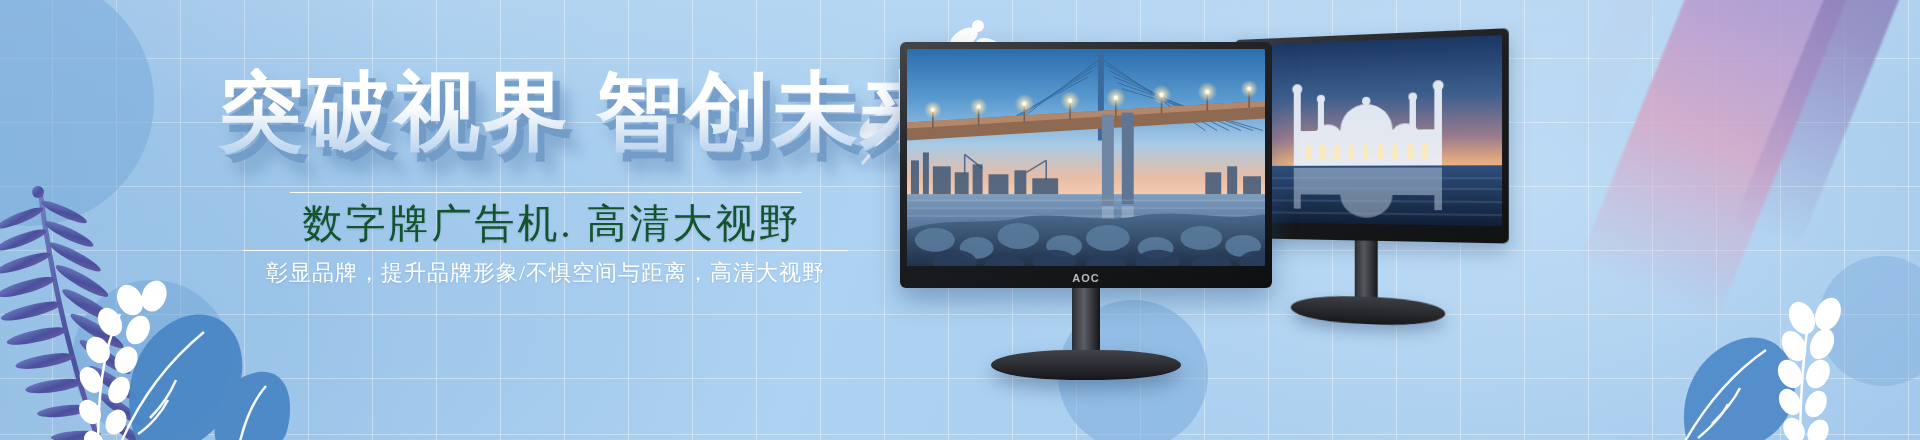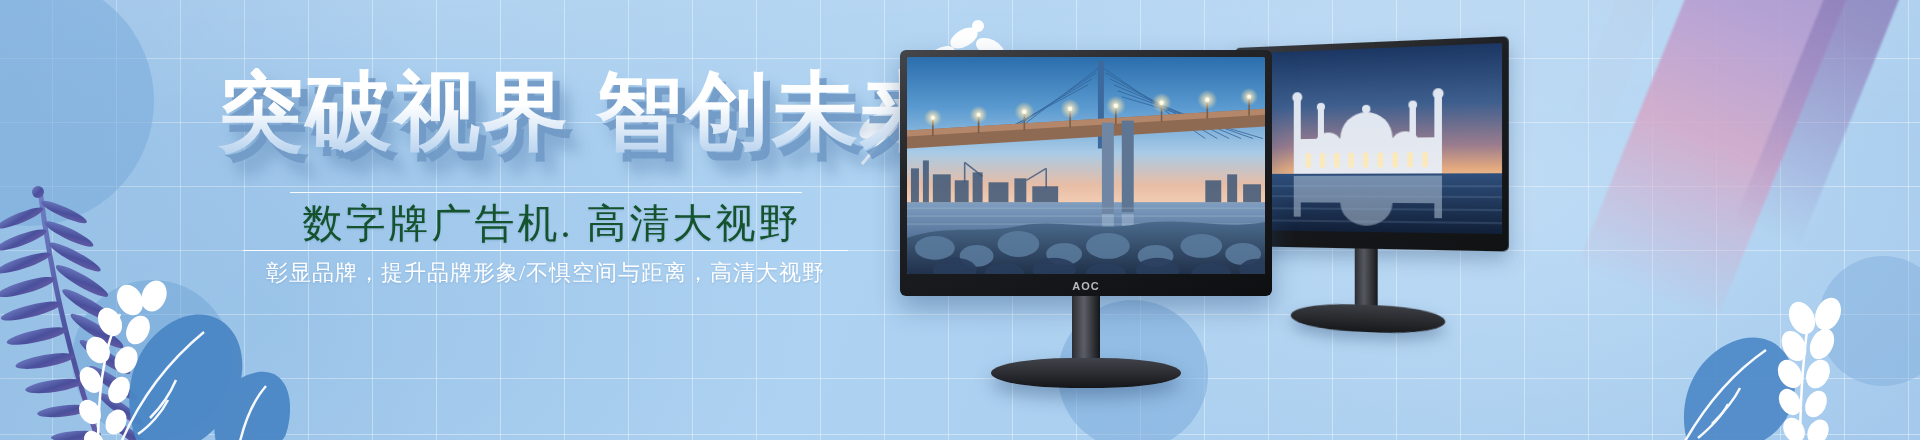--- a/index.html
+++ b/index.html
@@ -111,21 +111,21 @@
     text-shadow:0 1px 2px rgba(90,130,175,.30);
   }
 
   
   .foliage{position:absolute;pointer-events:none;}
   .foliage-left{left:-10px;top:150px;width:300px;height:300px;}
   .foliage-right{right:20px;top:210px;width:250px;height:240px;}
   .sprig-top{left:840px;top:18px;width:180px;height:150px;}
 
   
-  .monitors{position:absolute;left:880px;top:12px;width:760px;height:348px;}
+  .monitors{position:absolute;left:880px;top:4px;width:760px;height:348px;}
 
   .mon{position:absolute;}
 
   
   .mon-b{left:355px;top:36px;width:262px;height:270px;
          transform:perspective(900px) rotateY(-16deg);transform-origin:left center;}
   .mon-b .bezel{
     width:100%;height:198px;border-radius:5px;
     background:linear-gradient(160deg,#3a3c40 0%,#1c1d20 38%,#111214 100%);
     padding:6px 6px 16px 6px;box-sizing:border-box;

